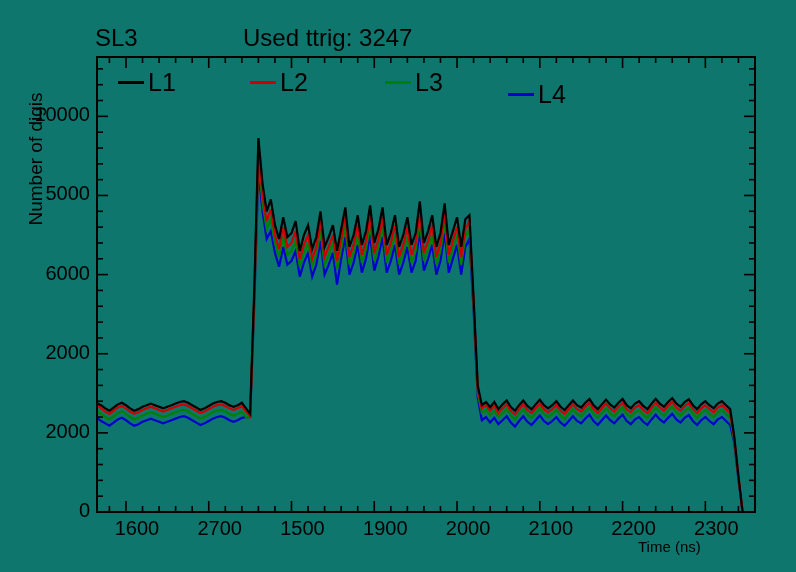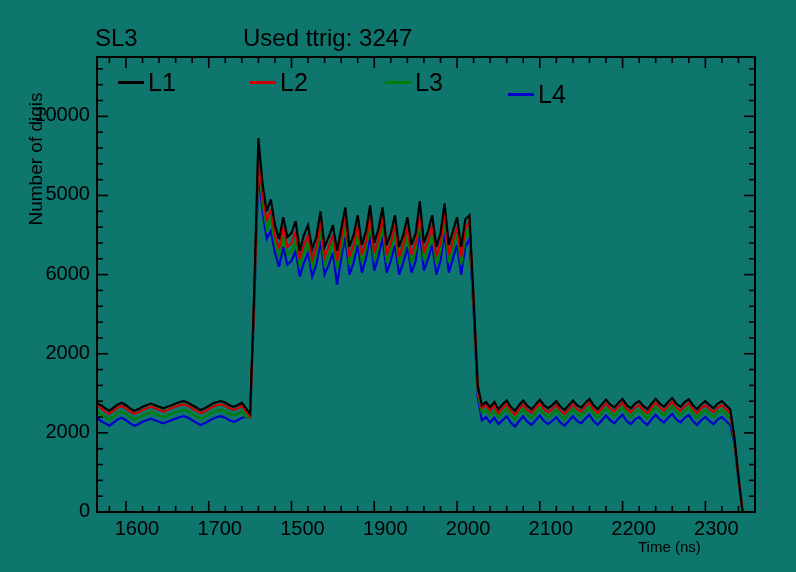--- a/index.html
+++ b/index.html
@@ -127,21 +127,21 @@
       </div>
       <div class="ytick-wrap" style="top: 103.348px;">
         <div class="ytick-lab">10000</div>
       </div>
     </div>
   <div id="xtick-labels">
       <div class="xtick-wrap" style="left: 80.9686px;">
         <div class="xtick-lab">1600</div>
       </div>
       <div class="xtick-wrap" style="left: 163.736px;">
-        <div class="xtick-lab">1700</div>
+        <div class="xtick-lab">2700</div>
       </div>
       <div class="xtick-wrap" style="left: 246.503px;">
         <div class="xtick-lab">1500</div>
       </div>
       <div class="xtick-wrap" style="left: 329.27px;">
         <div class="xtick-lab">1900</div>
       </div>
       <div class="xtick-wrap" style="left: 412.038px;">
         <div class="xtick-lab">2000</div>
       </div>

